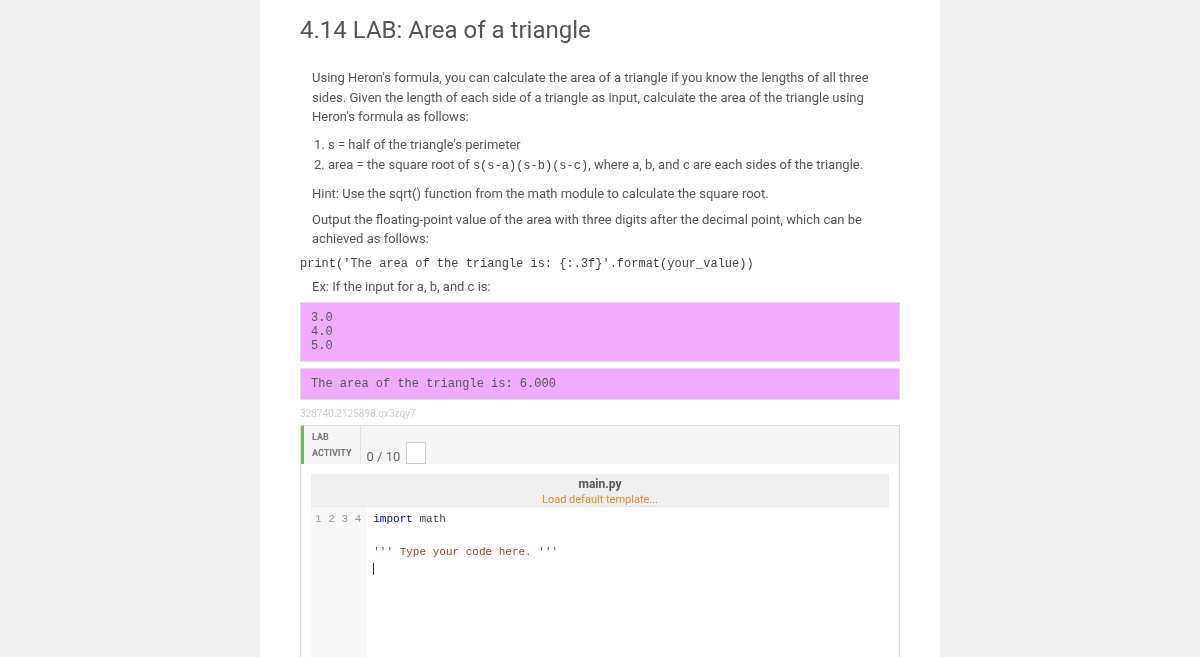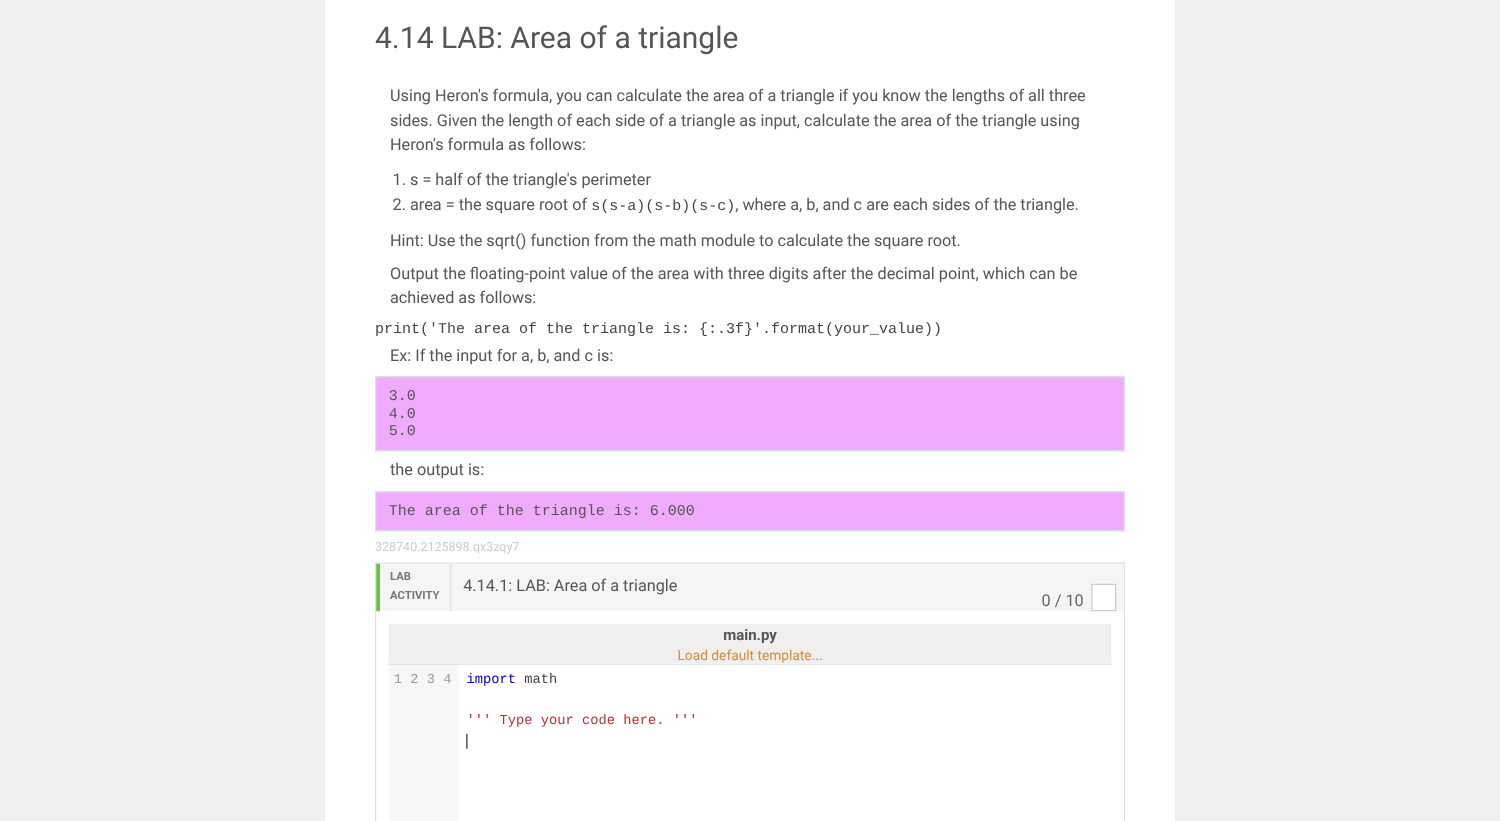--- a/index.html
+++ b/index.html
@@ -119,32 +119,30 @@
   <p>Hint: Use the sqrt() function from the math module to calculate the square root.</p>
 
   <p>Output the floating-point value of the area with three digits after the decimal point, which can be achieved as follows:</p>
   <div><code class="mono">print('The area of the triangle is: {:.3f}'.format(your_value))</code></div>
 
   <p>Ex: If the input for a, b, and c is:</p>
   <pre class="box">3.0
 4.0
 5.0</pre>
 
-  <p>the output is:</p>
   <pre class="box">The area of the triangle is: 6.000</pre>
 
   <div class="tinyid">328740.2125898.qx3zqy7</div>
 
   <div class="lab-box">
     <div class="lab-header">
       <div class="lab-tag">
         <span>LAB</span>
         <span>ACTIVITY</span>
       </div>
-      <div class="lab-title">4.14.1: LAB: Area of a triangle</div>
       <div class="lab-score">
         <span>0 / 10</span>
         <span class="score-box"></span>
       </div>
     </div>
 
     <div style="padding:10px;">
       <div class="file-bar">
         <div class="spacer"></div>
         <span class="file-name">main.py</span>

